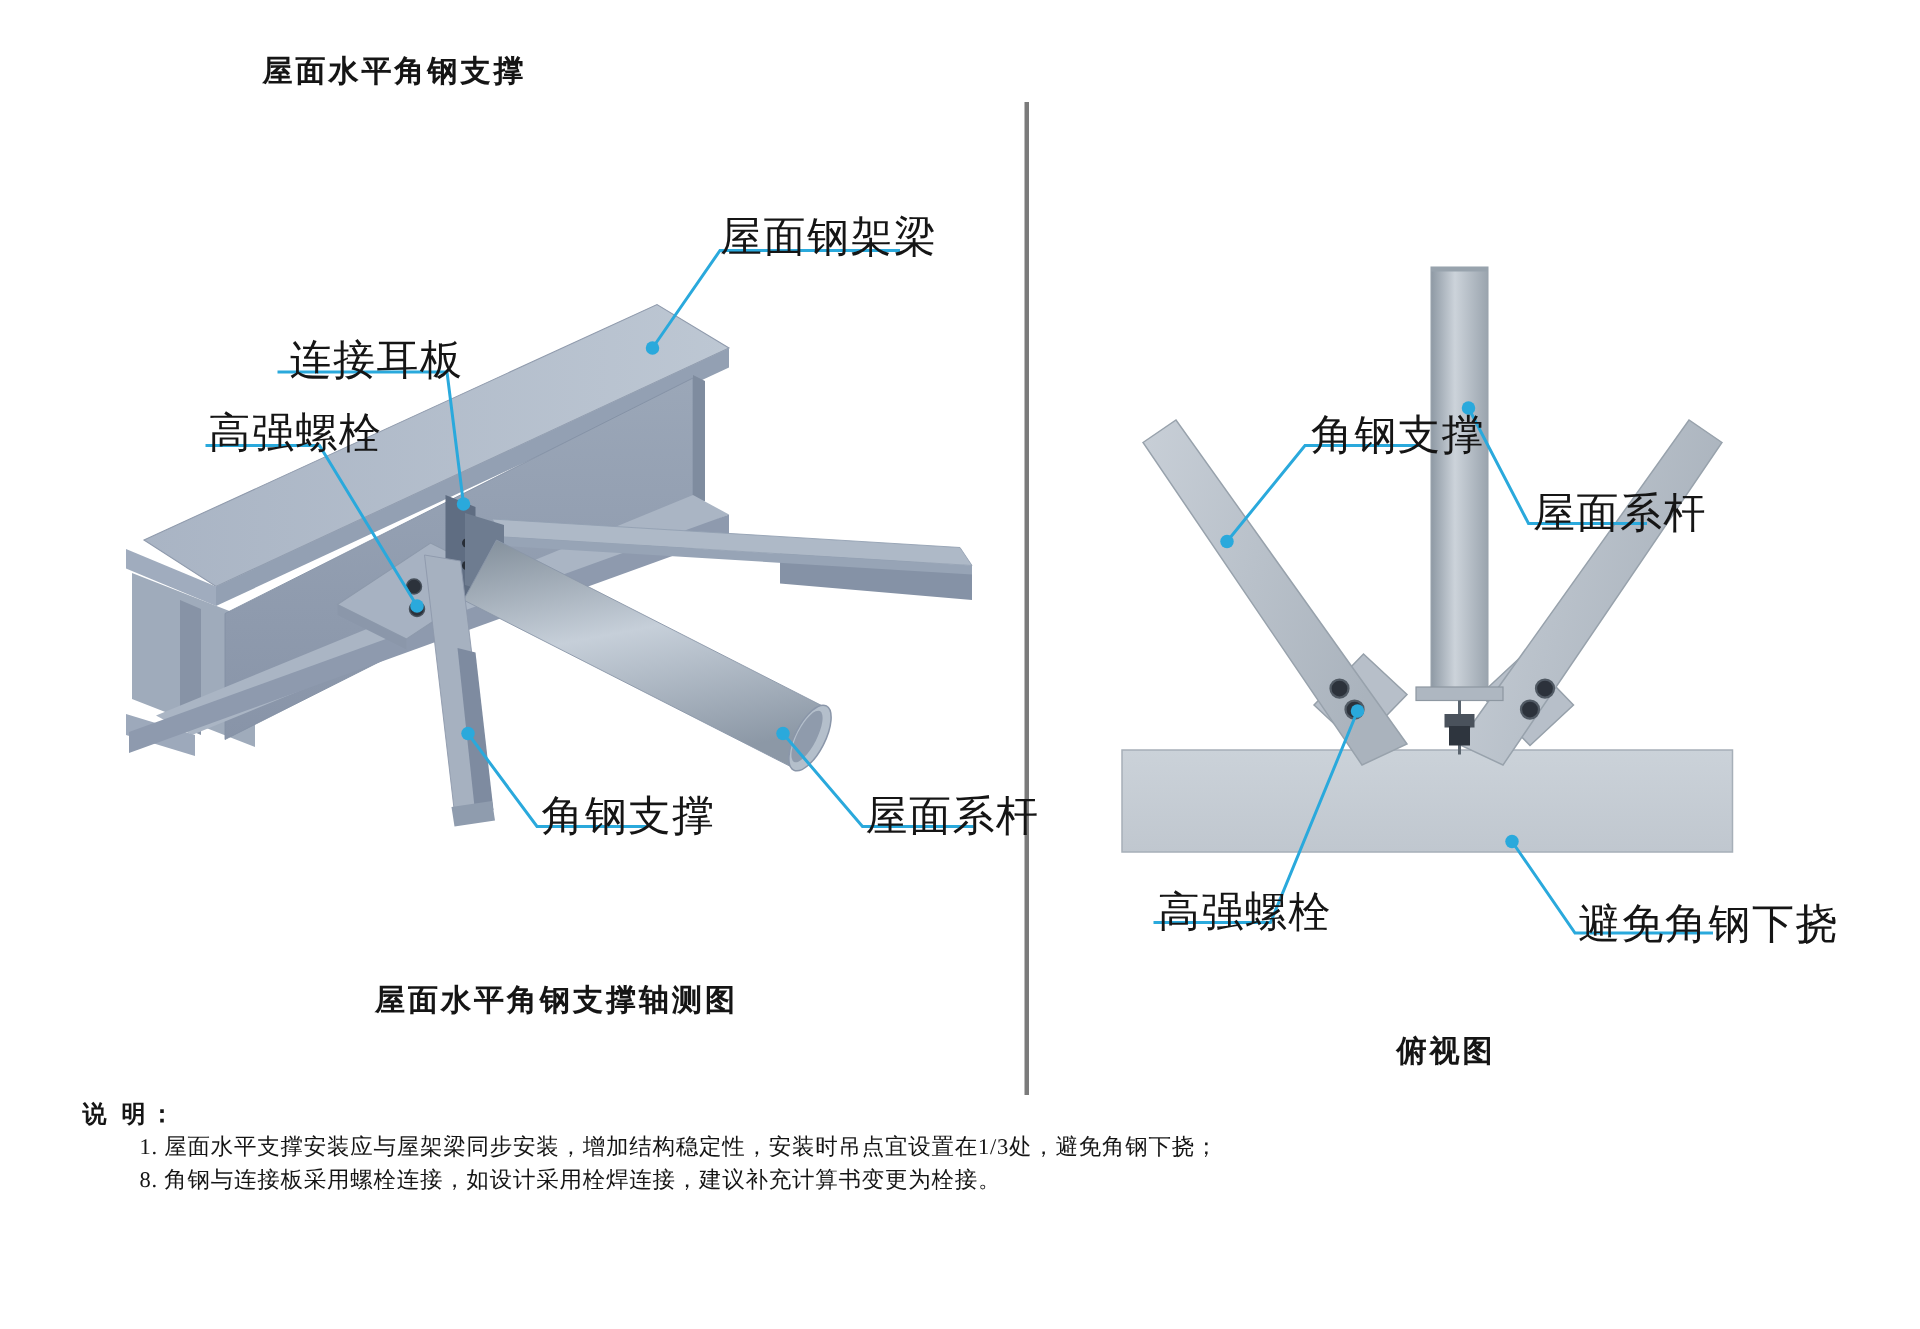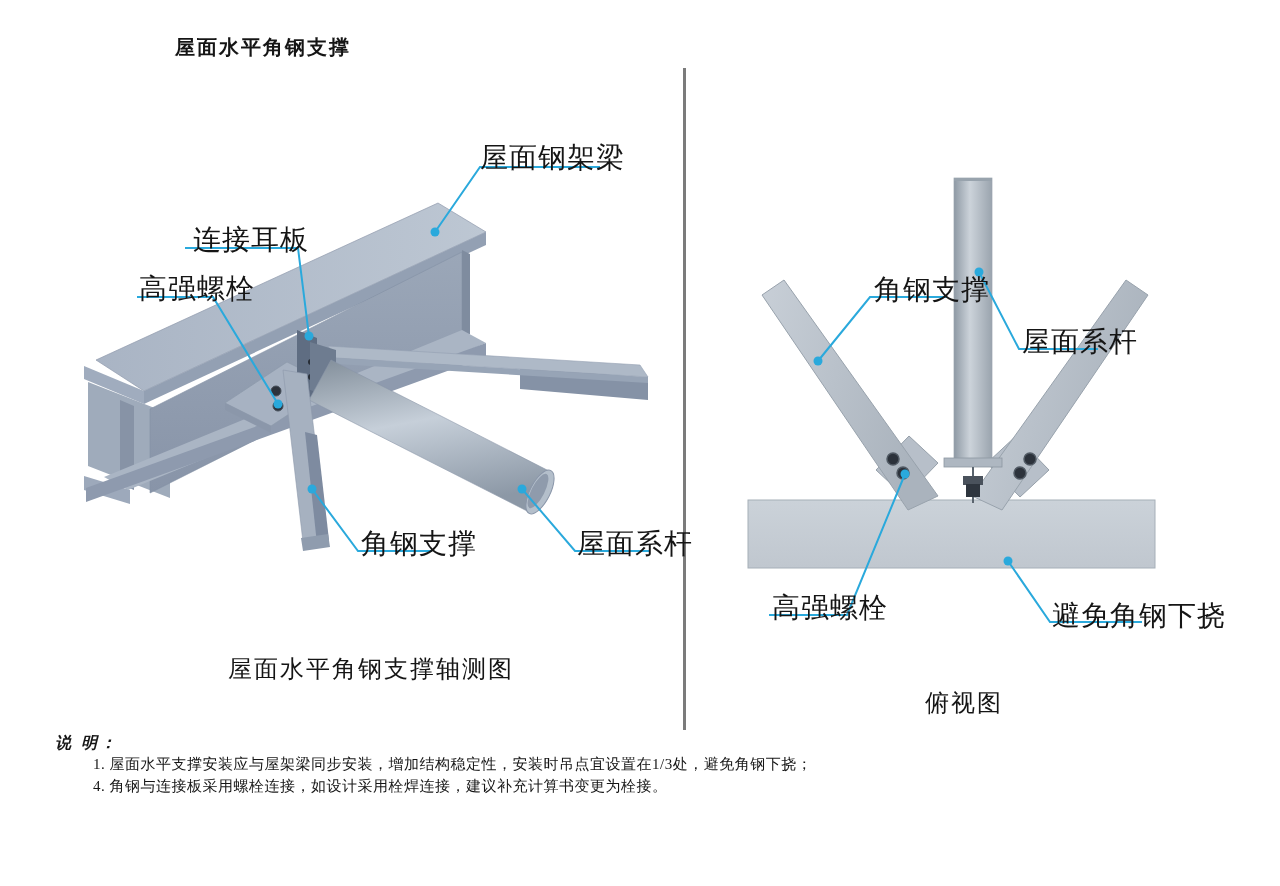--- a/index.html
+++ b/index.html
@@ -2,22 +2,22 @@
 <html><head>
 <meta charset="utf-8">
 <style>
   html,body{margin:0;padding:0;background:#ffffff;}
   #page{position:relative;width:1280px;height:886px;background:#ffffff;overflow:hidden;
         font-family:"Liberation Serif","DejaVu Serif",serif;color:#151515;}
   #scene{position:absolute;left:0;top:0;}
   .txt{position:absolute;white-space:nowrap;}
   .title{font-size:20px;font-weight:bold;letter-spacing:2px;}
   .callout{font-size:28px;letter-spacing:1px;}
-  .caption{font-size:24px;font-weight:normal;letter-spacing:2px;transform:translateX(-50%);}
-  .note-head{font-size:16px;font-weight:bold;letter-spacing:3px;font-style:italic;}
+  .caption{font-size:20px;font-weight:bold;letter-spacing:2px;transform:translateX(-50%);}
+  .note-head{font-size:16px;font-weight:bold;letter-spacing:3px;}
   .note-line{font-size:15px;letter-spacing:0.5px;}
 </style>
 </head>
 <body>
 
 <div id="page">
 
   <svg id="scene" width="1280" height="886" viewBox="0 0 1280 886">
     <defs>
       <linearGradient id="gFlange" x1="0" y1="0" x2="1" y2="0">
@@ -172,15 +172,15 @@
   <div class="txt callout" style="left:874px;top:271px">角钢支撑</div>
   <div class="txt callout" style="left:1022px;top:323px">屋面系杆</div>
   <div class="txt callout" style="left:772px;top:589px">高强螺栓</div>
   <div class="txt callout" style="left:1052px;top:597px">避免角钢下挠</div>
 
   <div class="txt caption" style="left:371px;top:653px">屋面水平角钢支撑轴测图</div>
   <div class="txt caption" style="left:964px;top:687px">俯视图</div>
 
   <div class="txt note-head" style="left:55px;top:733px">说 明：</div>
   <div class="txt note-line" style="left:93px;top:755px">1. 屋面水平支撑安装应与屋架梁同步安装，增加结构稳定性，安装时吊点宜设置在1/3处，避免角钢下挠；</div>
-  <div class="txt note-line" style="left:93px;top:777px">4. 角钢与连接板采用螺栓连接，如设计采用栓焊连接，建议补充计算书变更为栓接。</div>
+  <div class="txt note-line" style="left:93px;top:777px">8. 角钢与连接板采用螺栓连接，如设计采用栓焊连接，建议补充计算书变更为栓接。</div>
 
 </div>
 
 </body></html>

